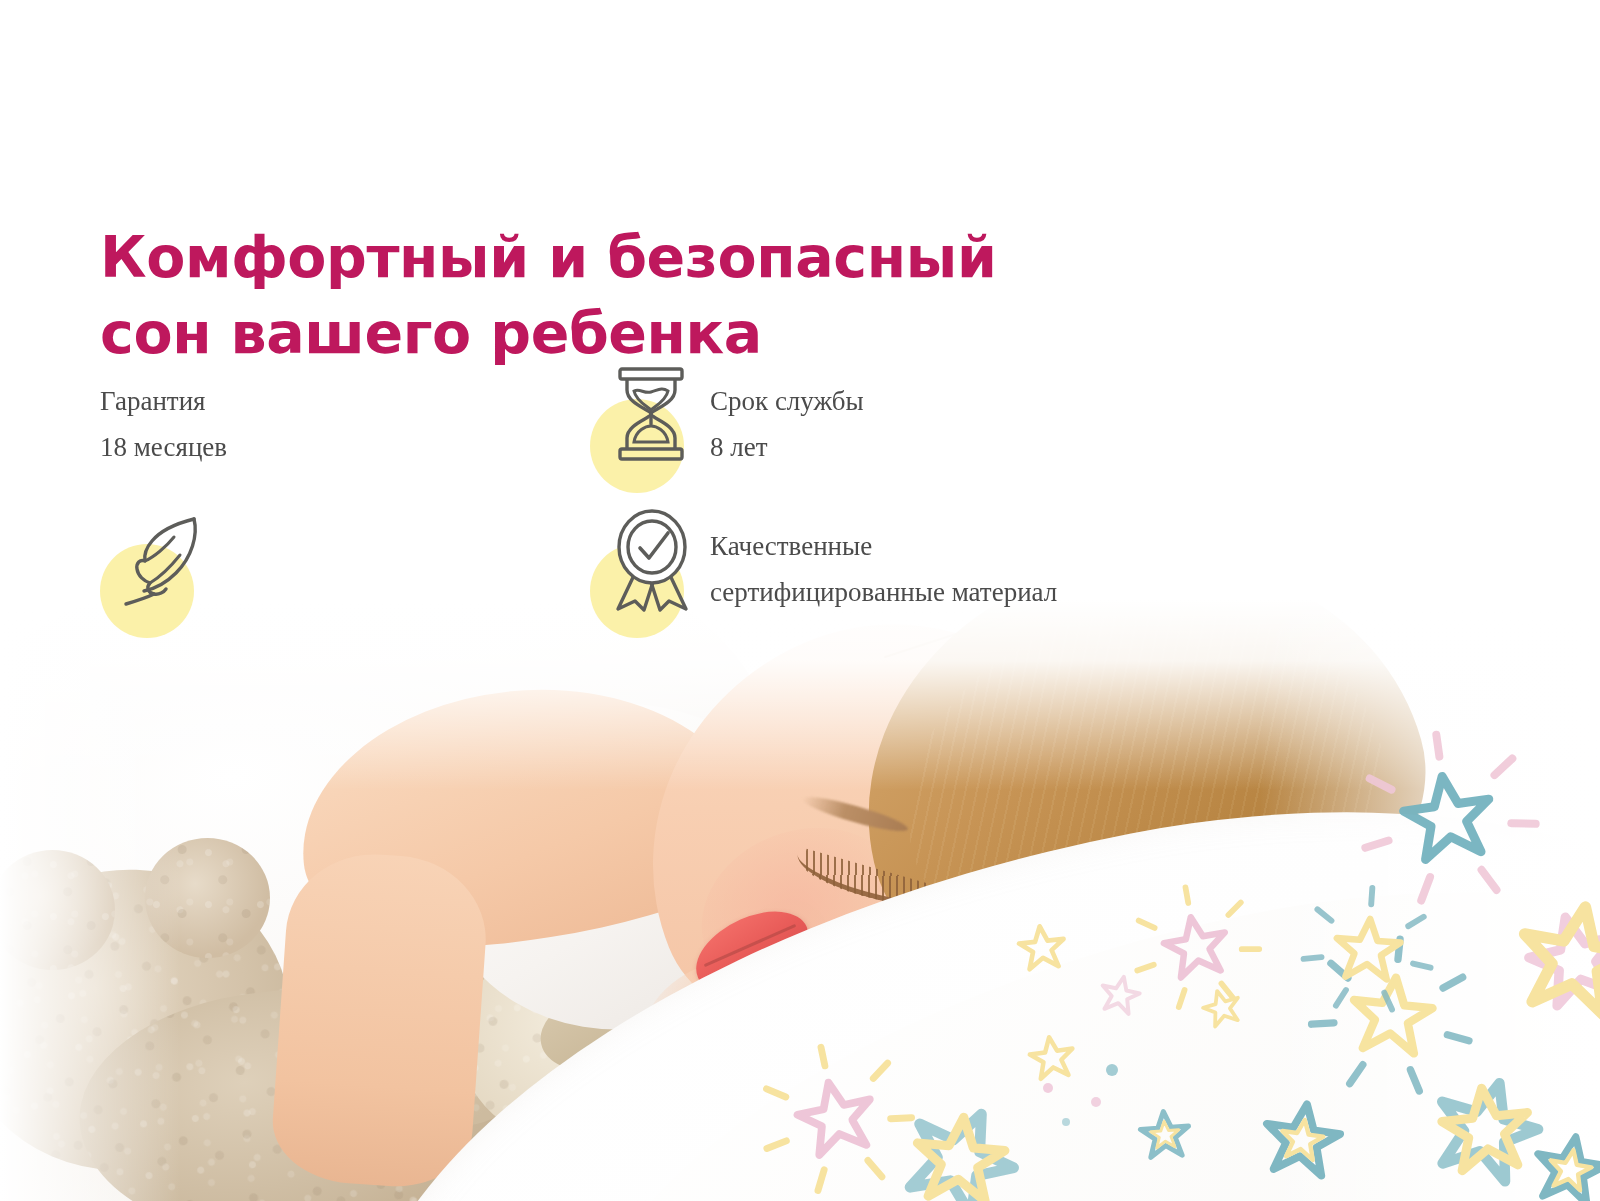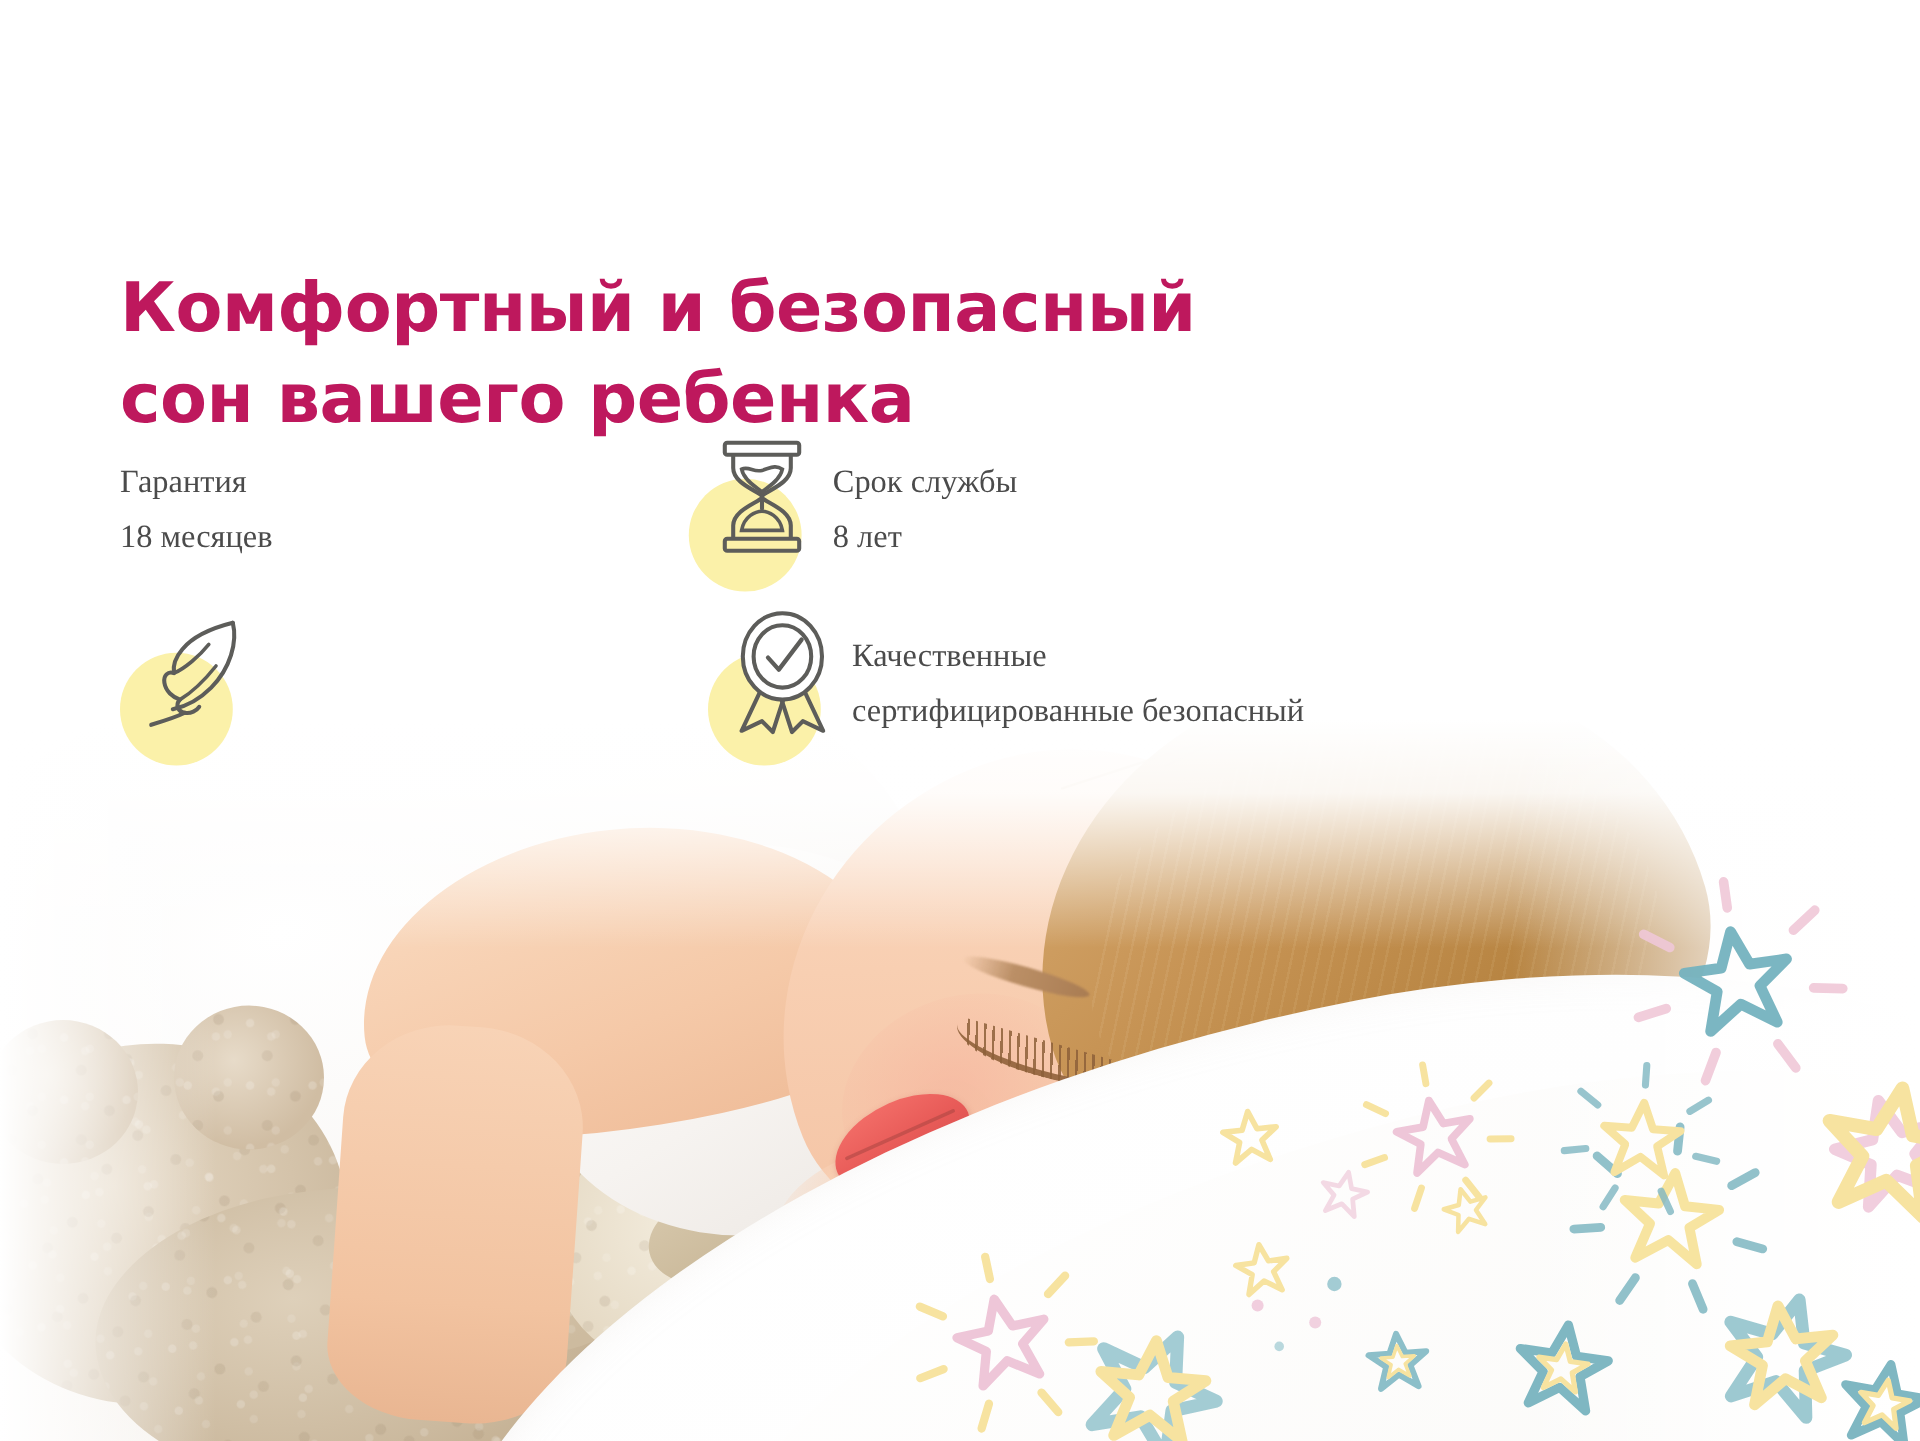--- a/index.html
+++ b/index.html
@@ -308,21 +308,21 @@
     position:absolute;
     left:100px; top:362px;
     width:1290px;
   }
   .feature{
     display:flex;
     align-items:flex-start;
     position:relative;
   }
   .feature.f0{ position:absolute; left:0;   top:0;   width:490px; }
-  .feature.f1{ position:absolute; left:474px; top:0;   width:700px; }
+  .feature.f1{ position:absolute; left:490px; top:0;   width:700px; }
   .feature.f2{ position:absolute; left:0;   top:145px; width:490px; }
   .feature.f3{ position:absolute; left:490px; top:145px; width:800px; }
 
   .icon-wrap{
     position:relative;
     width:120px; height:125px;
     flex:0 0 120px;
   }
   .blob{
     position:absolute;
@@ -543,18 +543,18 @@
           <span class="blob"></span>
           <svg width="90" height="104" viewBox="0 0 90 104">
             <path d="M28 62 L10 100 L27 92 L36 101 L46 70 Z" fill="none" stroke="#5d5d5a" stroke-width="3.4" stroke-linejoin="round"></path>
             <path d="M60 62 L78 100 L61 92 L52 101 L42 70 Z" fill="none" stroke="#5d5d5a" stroke-width="3.4" stroke-linejoin="round"></path>
             <ellipse cx="44" cy="38" rx="33" ry="36" fill="#ffffff" stroke="#5d5d5a" stroke-width="3.4"></ellipse>
             <ellipse cx="44" cy="38" rx="24" ry="26" fill="none" stroke="#5d5d5a" stroke-width="3.4"></ellipse>
             <path d="M32 39 L41 49 L60 24" fill="none" stroke="#5d5d5a" stroke-width="3.6" stroke-linecap="round" stroke-linejoin="round"></path>
           </svg>
         </div>
         <div class="feature-text">Качественные
-сертифицированные безопасный</div>
+сертифицированные материал</div>
       </div>
 
     </div>
   </div>
 </div>
 
 </body></html>

